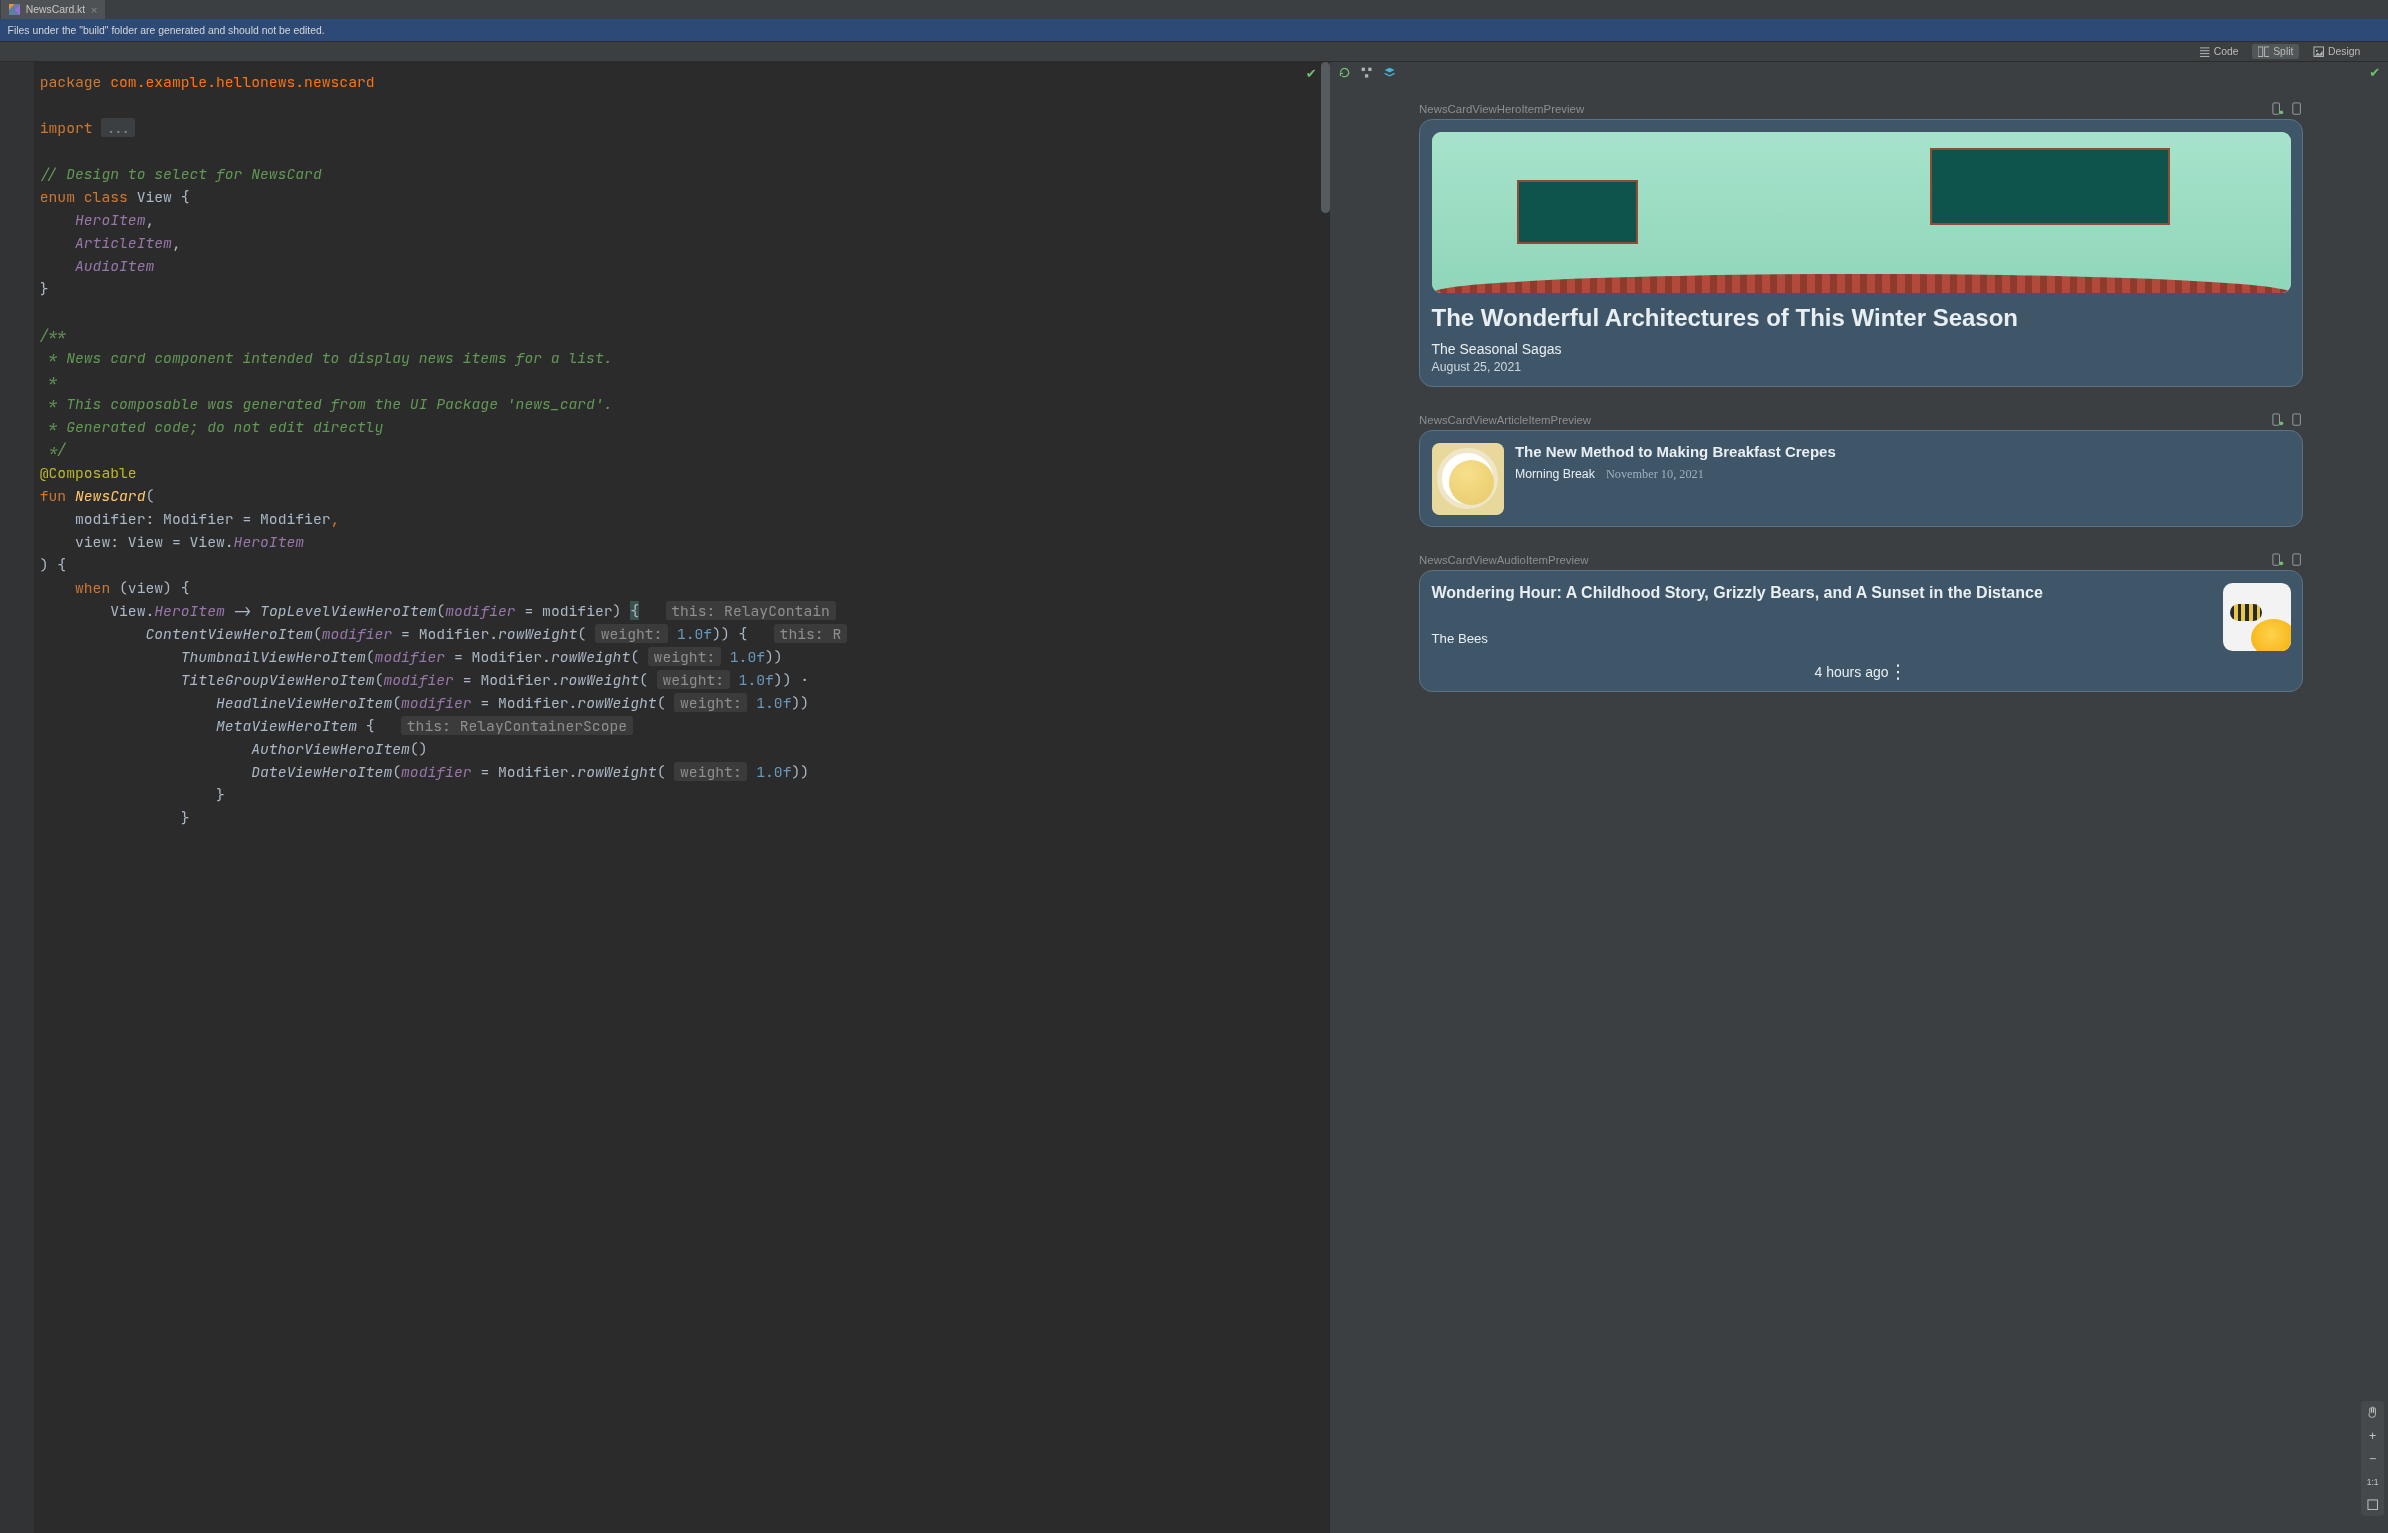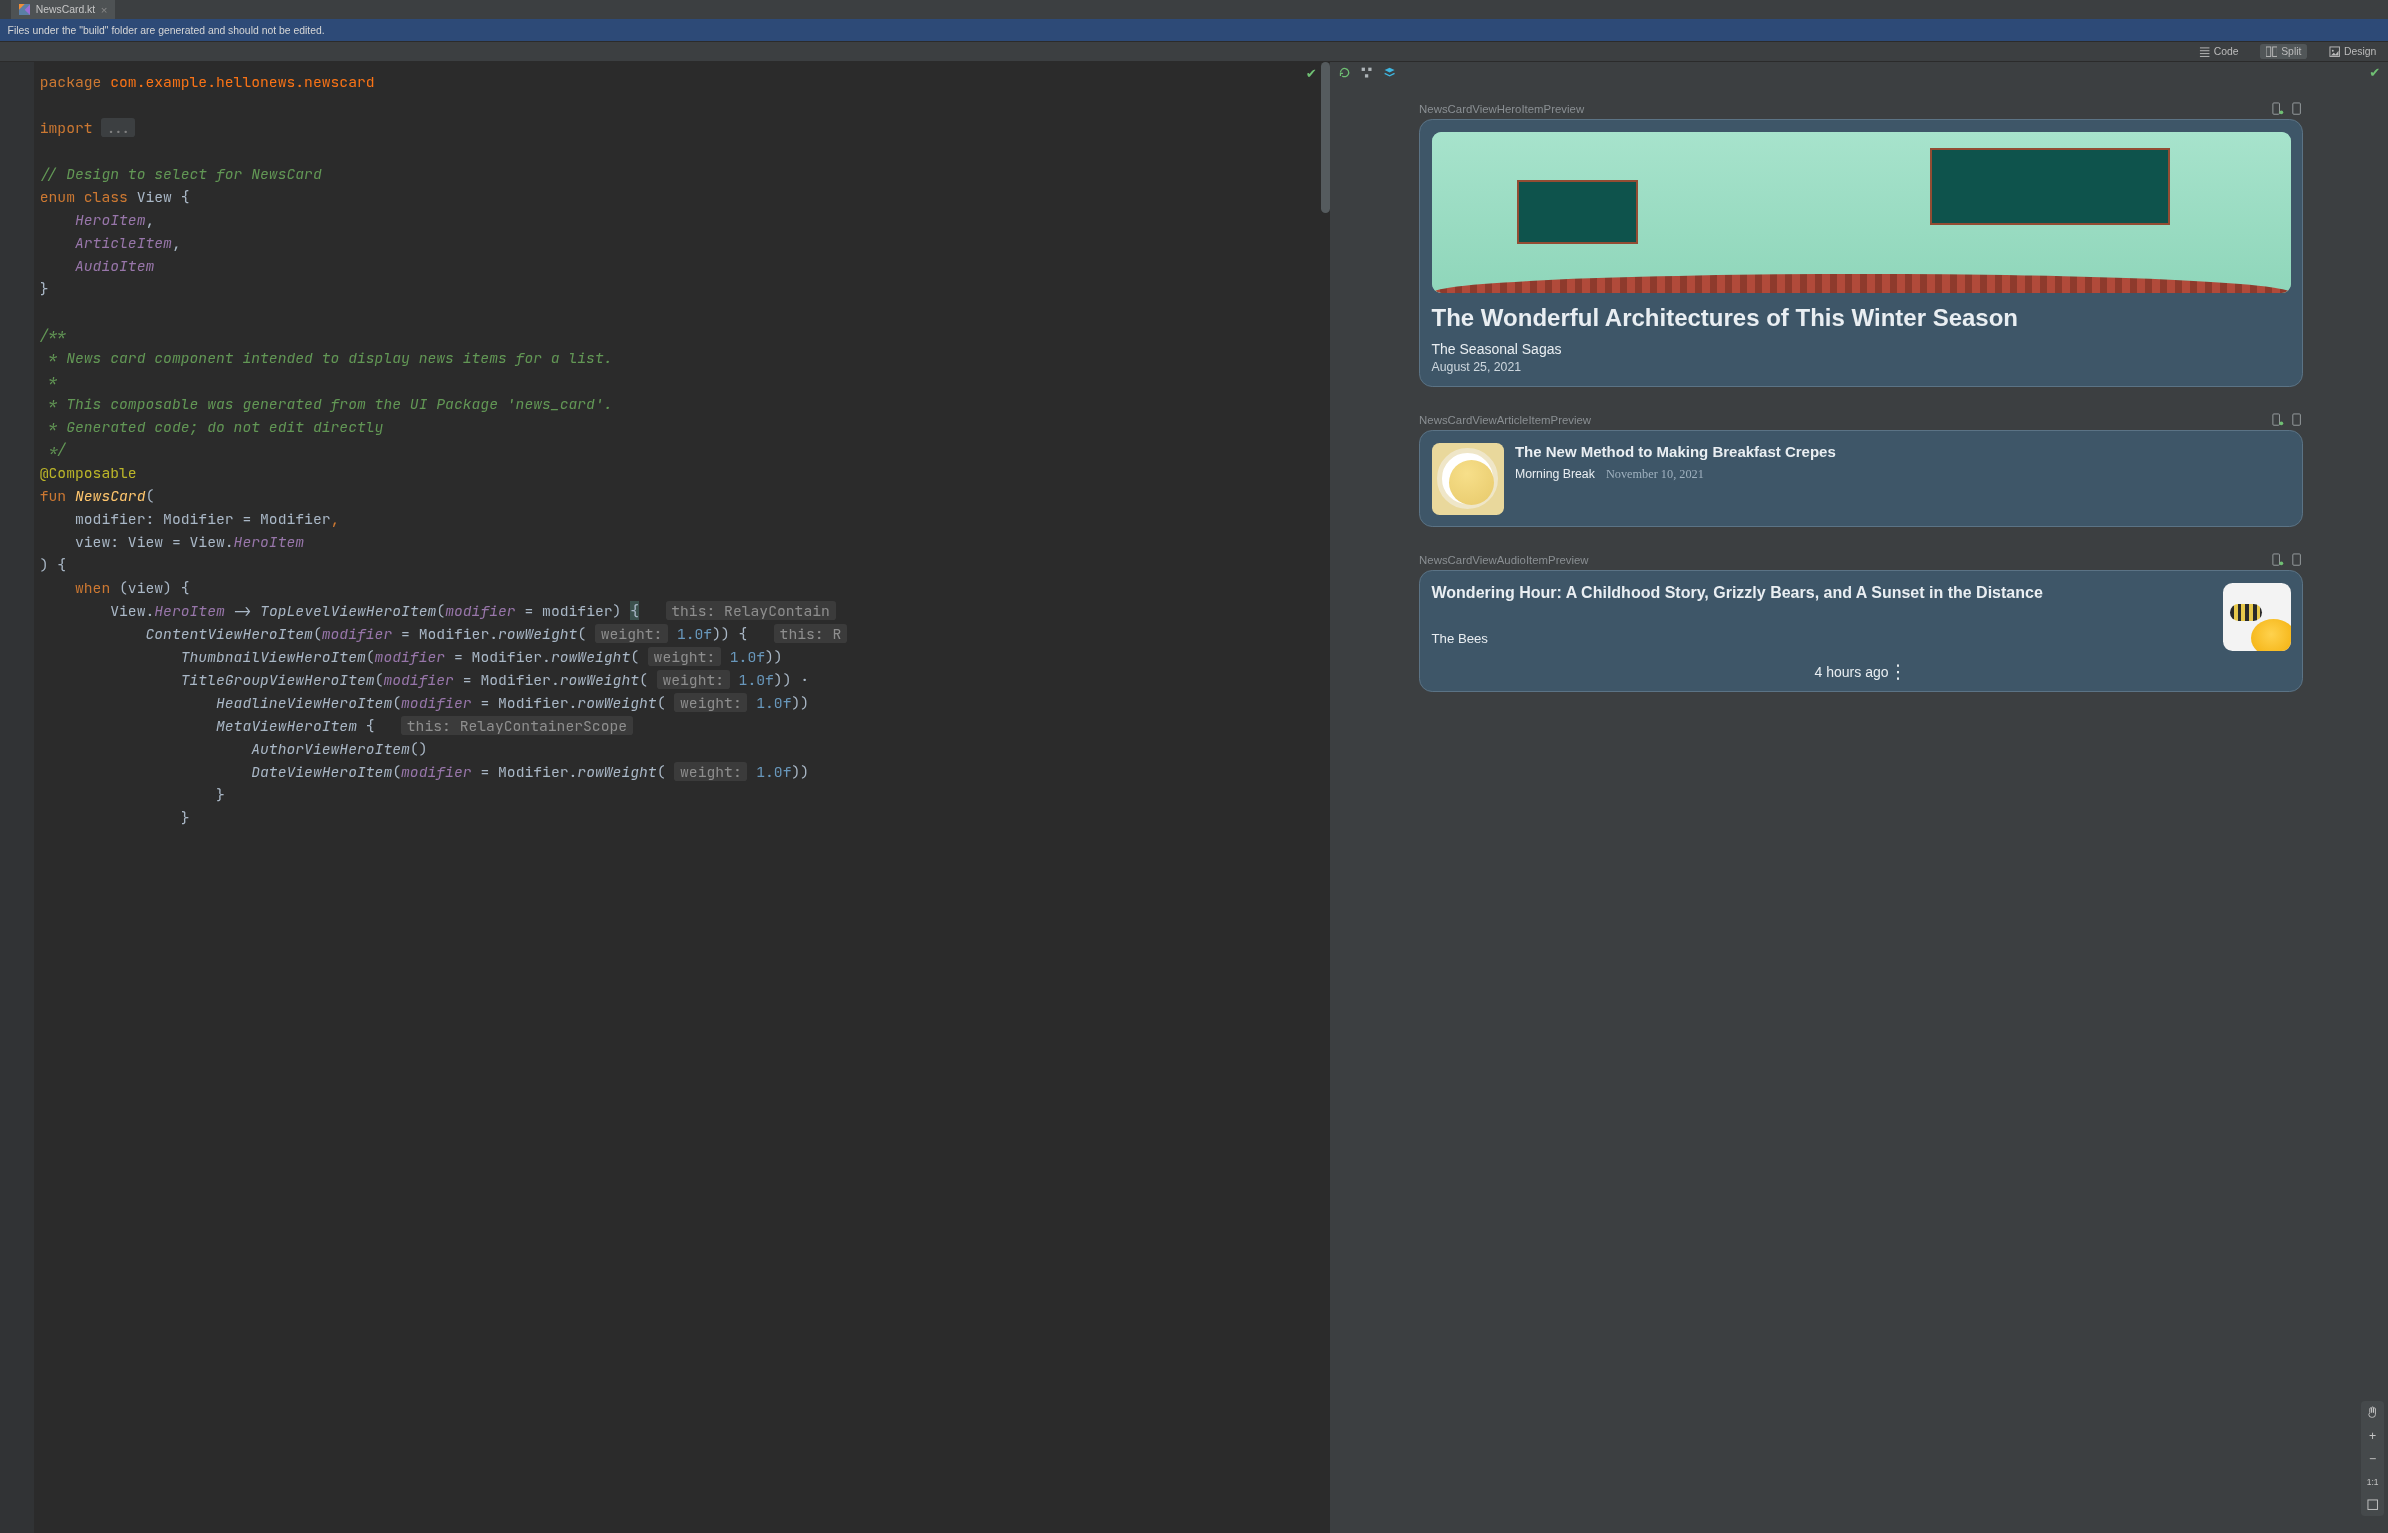--- a/index.html
+++ b/index.html
@@ -1,30 +1,30 @@
 <!DOCTYPE html>
 <html style="font-size:15px"><head>
 <meta charset="utf-8">
 <style>
   * { margin: 0; padding: 0; box-sizing: border-box; }
   html, body { width: 100%; height: 100%; background: #2b2b2b; font-family: "Segoe UI", Arial, sans-serif; color: #bbb; overflow: hidden; }
   body { display: flex; flex-direction: column; }
 
   
-  .tabbar { height: 19px; background: #3c3f41; display: flex; align-items: stretch; padding-left: 11px; font-size: 10.4px; }
+  .tabbar { height: 19px; background: #3c3f41; display: flex; align-items: stretch; padding-left: 1px; font-size: 10.4px; }
   .filetab { background: #4e5254; display: flex; align-items: center; padding: 0 7.6px; gap: 5.7px; }
   .filetab .icon { width: 11.4px; height: 11.4px; }
   .filetab .name { color: #c7c7c7; }
   .filetab .close { color: #888; font-size: 11.4px; cursor: pointer; }
 
   
   .banner { background: #2d4a77; color: #d6d6d6; font-size: 10.4px; padding: 5.7px 7.6px; }
 
   
-  .modebar { height: 21px; background: #3c3f41; display: flex; align-items: center; justify-content: flex-end; padding-right: 6px; gap: 16px; font-size: 10.4px; border-top: 0.9px solid #2b2b2b; border-bottom: 0.9px solid #2b2b2b; }
+  .modebar { height: 21px; background: #3c3f41; display: flex; align-items: center; justify-content: flex-end; padding-right: 22px; gap: 8px; font-size: 10.4px; border-top: 0.9px solid #2b2b2b; border-bottom: 0.9px solid #2b2b2b; }
   .modebtn { display: flex; align-items: center; gap: 3.8px; padding: 1.9px 5.7px; border-radius: 2.8px; color: #bbb; }
   .modebtn.active { background: #515658; }
   .modebtn .glyph { width: 11.4px; height: 11.4px; display: inline-block; }
 
   
   .split { flex: 1; display: flex; min-height: 0; }
   .editor-pane { width: 55.7%; position: relative; background: #2b2b2b; display: flex; }
   .preview-pane { flex: 1; background: #3c3f41; position: relative; display: flex; flex-direction: column; }
 
   

